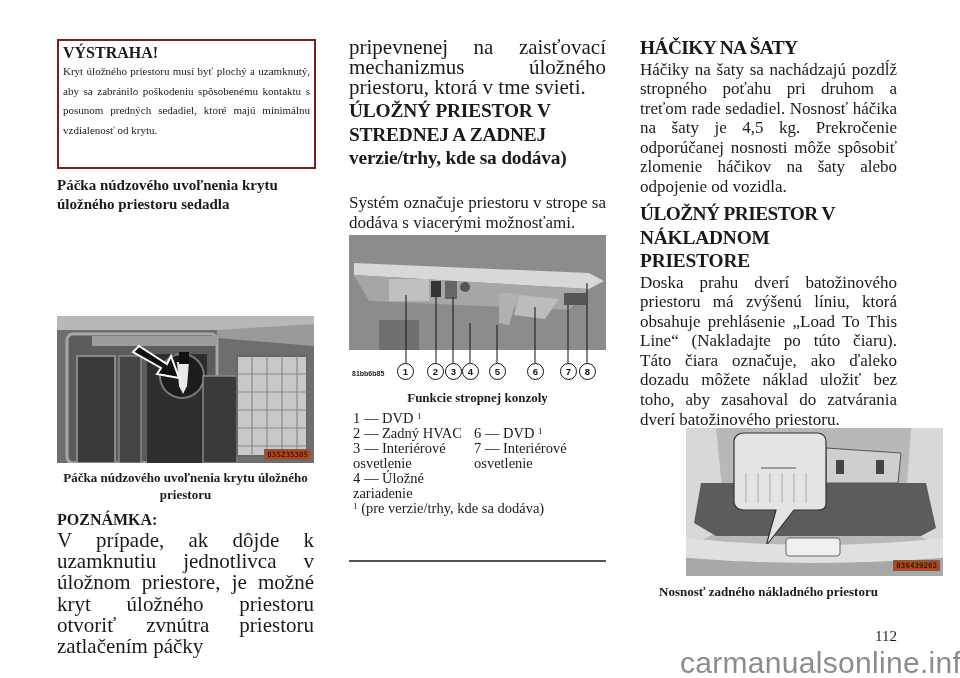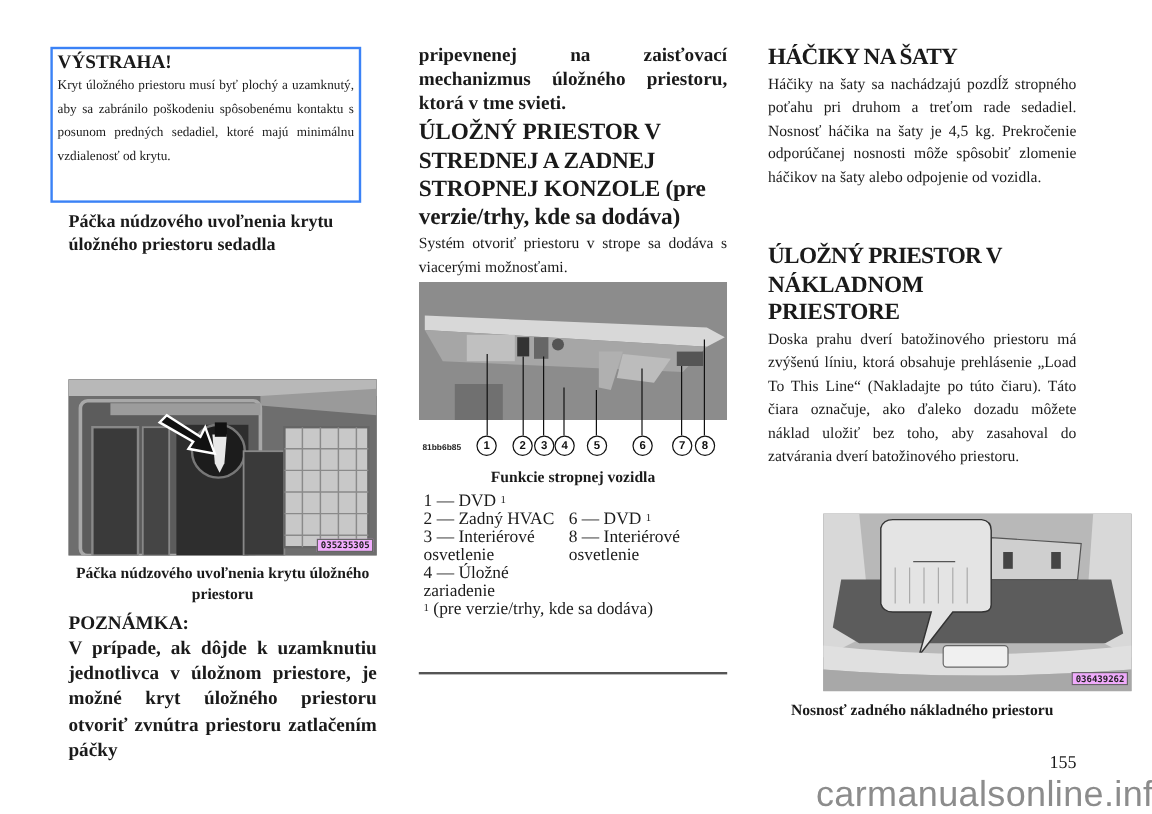--- a/index.html
+++ b/index.html
@@ -3,38 +3,38 @@
 <meta charset="utf-8">
 <style>
   html, body { margin: 0; padding: 0; }
   body {
     width: 960px; height: 678px; position: relative; overflow: hidden;
     background: #ffffff; color: #1a1a1a;
     font-family: "Liberation Serif", "DejaVu Serif", serif;
   }
 
   .warning {
-    position: absolute; left: 42px; top: 39px; width: 247px; height: 121px;
-    border: 2px solid #3b82f6; padding: 3px 4px 2px 4px;
+    position: absolute; left: 57px; top: 39px; width: 247px; height: 121px;
+    border: 2px solid #7f1d1d; padding: 3px 4px 2px 4px;
   }
   .warning .wt { font-weight: bold; font-size: 16px; line-height: 18px; }
   .warning .wb { font-size: 11px; line-height: 19.5px; text-align: justify; }
 
   .sub-h { font-weight: bold; font-size: 15px; line-height: 19px; }
-  .body-t { font-size: 13px; line-height: 19.6px; text-align: justify; }
-  .bold-t { font-weight: bold; font-size: 16px; line-height: 21.2px; text-align: justify; }
+  .body-t { font-size: 17px; line-height: 19.6px; text-align: justify; }
+  .bold-t { font-weight: normal; font-size: 21px; line-height: 21.2px; text-align: justify; }
   .h1 { font-weight: bold; font-size: 19.4px; line-height: 23.5px; letter-spacing: -0.2px; }
   .caption { font-weight: bold; font-size: 13px; line-height: 17px; text-align: center; }
 
   .abs { position: absolute; }
   .img {
     position: absolute; overflow: hidden;
   }
   .img-code {
-    position: absolute; background: #f0abfc; font-family: "DejaVu Sans Mono", monospace;
+    position: absolute; background: #c2410c; font-family: "DejaVu Sans Mono", monospace;
     font-size: 7.5px; font-weight: bold; color: #222; padding: 0 2px; border: 1px solid #666;
   }
 
   .legend { position: absolute; left: 353px; top: 411px; width: 252px; font-size: 14.5px; line-height: 15px; }
   .legend .row { display: flex; }
   .legend .c1 { width: 121px; }
   .legend .c2 { flex: 1; }
   .legend sup { font-size: 9px; vertical-align: top; position: relative; top: -2px; }
   .legend-rule { position: absolute; left: 349px; top: 560px; width: 257px; height: 2px; background: #555; }
 
@@ -96,25 +96,24 @@
   <div class="bold-t">V prípade, ak dôjde k uzamknutiu jednotlivca v úložnom priestore, je možné kryt úložného priestoru otvoriť zvnútra priestoru zatlačením páčky</div>
 </div>
 
 <div class="abs" style="left:349px; top:37px; width:257px;">
   <div class="bold-t" style="line-height:20px;">pripevnenej na zaisťovací mechanizmus úložného priestoru, ktorá v tme svieti.</div>
 </div>
 
 <div class="abs" style="left:349px; top:99px; width:260px;">
   <div class="h1">ÚLOŽNÝ PRIESTOR V</div>
   <div class="h1">STREDNEJ A ZADNEJ</div>
-  <div class="h1">STROPNEJ KONZOLE (pre</div>
   <div class="h1">verzie/trhy, kde sa dodáva)</div>
 </div>
 
-<div class="abs body-t" style="left:349px; top:193px; width:257px;">Systém otvoriť priestoru v strope sa dodáva s viacerými možnosťami.</div>
+<div class="abs body-t" style="left:349px; top:193px; width:257px;">Systém označuje priestoru v strope sa dodáva s viacerými možnosťami.</div>
 
 <div class="img" style="left:349px; top:235px; width:257px; height:148px; background:#fff;">
   <svg width="257" height="148" viewBox="0 0 257 148">
     <rect x="0" y="0" width="257" height="115" fill="#8c8c8c"></rect>
     <path d="M5 28 L240 38 L255 46 L240 54 L5 40 Z" fill="#d8d8d8"></path>
     <path d="M5 40 L240 54 L220 75 L20 66 Z" fill="#a6a6a6"></path>
     <rect x="40" y="44" width="40" height="22" fill="#c0c0c0"></rect>
     <rect x="82" y="46" width="10" height="16" fill="#333"></rect>
     <rect x="96" y="46" width="12" height="18" fill="#666"></rect>
     <circle cx="116" cy="52" r="5" fill="#555"></circle>
@@ -137,33 +136,33 @@
   <div class="num-circle" style="left:48px; top:128px;">1</div>
   <div class="num-circle" style="left:78px; top:128px;">2</div>
   <div class="num-circle" style="left:96px; top:128px;">3</div>
   <div class="num-circle" style="left:113px; top:128px;">4</div>
   <div class="num-circle" style="left:140px; top:128px;">5</div>
   <div class="num-circle" style="left:178px; top:128px;">6</div>
   <div class="num-circle" style="left:211px; top:128px;">7</div>
   <div class="num-circle" style="left:230px; top:128px;">8</div>
   <div class="abs" style="left:3px; top:135px; font-family:'Liberation Sans',sans-serif; font-size:7px; font-weight:bold; color:#222;">81bb6b85</div>
 </div>
-<div class="caption abs" style="left:349px; top:389px; width:257px;">Funkcie stropnej vozidla</div>
+<div class="caption abs" style="left:349px; top:389px; width:257px;">Funkcie stropnej konzoly</div>
 
 <div class="legend">
   <div class="row">
     <div class="c1"><span>1 — DVD</span> <sup>1</sup></div>
   </div>
   <div class="row">
     <div class="c1"><span>2 — Zadný HVAC</span></div>
     <div class="c2"><span>6 — DVD</span> <sup>1</sup></div>
   </div>
   <div class="row">
     <div class="c1"><span>3 — Interiérové osvetlenie</span></div>
-    <div class="c2"><span>8 — Interiérové osvetlenie</span></div>
+    <div class="c2"><span>7 — Interiérové osvetlenie</span></div>
   </div>
   <div class="row">
     <div class="c1"><span>4 — Úložné zariadenie</span></div>
   </div>
   <div>
     <sup>1</sup>
     <span>(pre verzie/trhy, kde sa dodáva)</span>
   </div>
 </div>
 <div class="legend-rule"></div>
@@ -200,14 +199,14 @@
     </g>
     <line x1="75" y1="40" x2="110" y2="40" stroke="#555" stroke-width="1"></line>
     <path d="M0 110 Q128 124 257 110 L257 130 Q128 140 0 130 Z" fill="#e0e0e0"></path>
     <rect x="100" y="110" width="54" height="18" rx="3" fill="#f0f0f0" stroke="#666"></rect>
     <path d="M0 130 Q128 140 257 130 L257 148 L0 148 Z" fill="#a8a8a8"></path>
   </svg>
   <div class="img-code" style="right:3px; bottom:5px;">036439262</div>
 </div>
 <div class="caption abs" style="left:640px; top:583px; width:257px;">Nosnosť zadného nákladného priestoru</div>
 
-<div class="page-num">155</div>
+<div class="page-num">112</div>
 <div class="watermark">carmanualsonline.info</div>
 
 </body></html>

